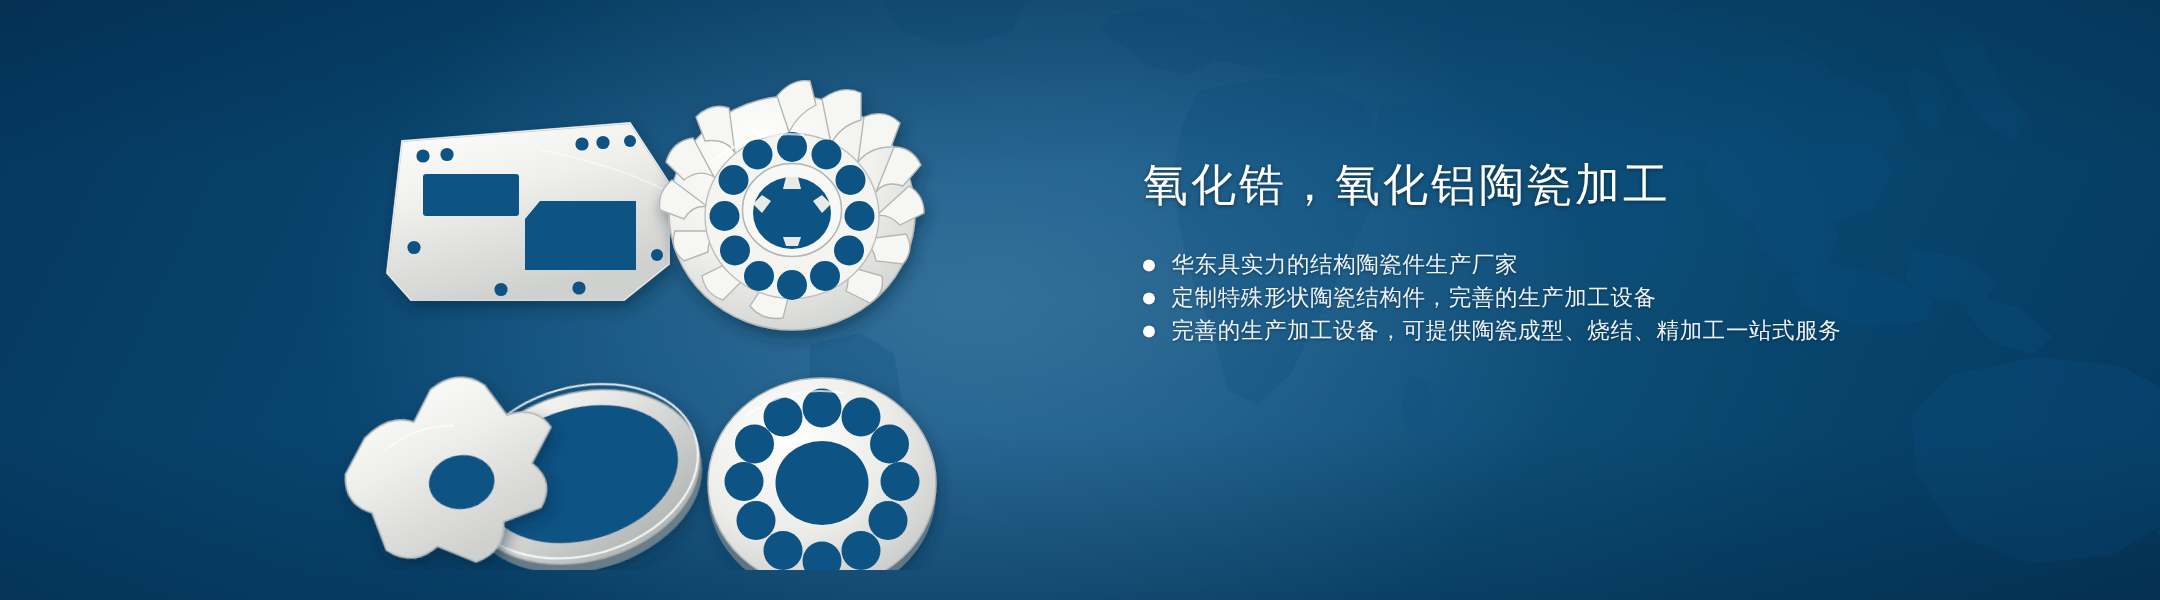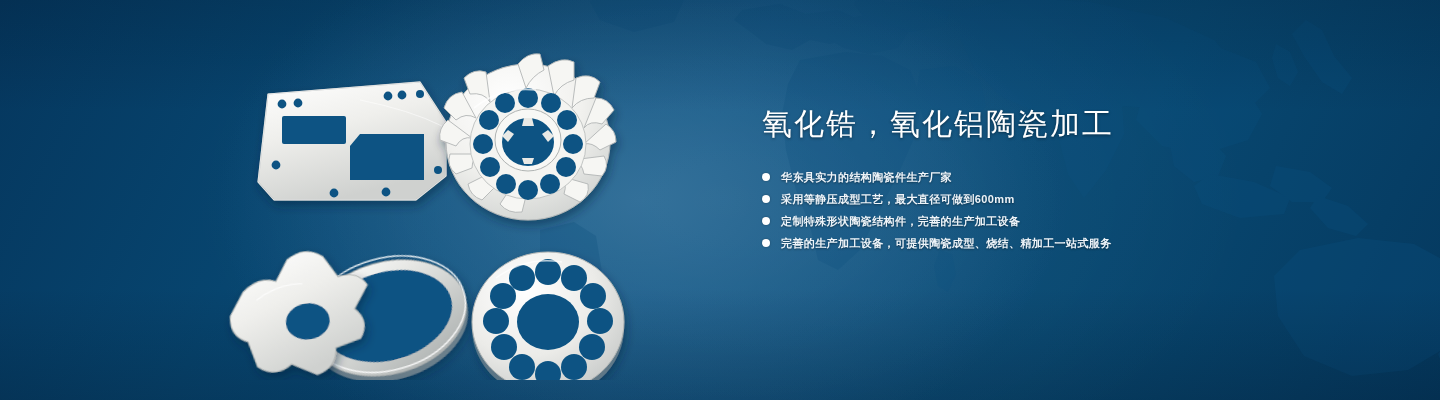--- a/index.html
+++ b/index.html
@@ -72,26 +72,25 @@
   .bullet-dot {
     width:8px; height:8px;
     border-radius:50%;
     background:#ffffff;
     flex:0 0 8px;
     margin-right:11px;
     box-shadow:0 0 2px rgba(0,0,0,0.35);
   }
   .bullet-text {
     color:#eef4f9;
-    font-size:11px;
+    font-size:15px;
     line-height:22px;
     letter-spacing:0.4px;
     white-space:nowrap;
     text-shadow:0 1px 2px rgba(0,0,0,0.40);
-    font-weight:bold;
   }
 </style>
 </head>
 <body>
 
 <div class="banner">
 
   <div class="bg-base"></div>
 
   <div class="bg-map">
@@ -281,24 +280,20 @@
   <div class="copy">
     <div class="headline">氧化锆，氧化铝陶瓷加工</div>
 
     <ul class="bullets">
       <li class="bullet">
         <span class="bullet-dot"></span>
         <span class="bullet-text">华东具实力的结构陶瓷件生产厂家</span>
       </li>
       <li class="bullet">
         <span class="bullet-dot"></span>
-        <span class="bullet-text">采用等静压成型工艺，最大直径可做到600mm</span>
-      </li>
-      <li class="bullet">
-        <span class="bullet-dot"></span>
         <span class="bullet-text">定制特殊形状陶瓷结构件，完善的生产加工设备</span>
       </li>
       <li class="bullet">
         <span class="bullet-dot"></span>
         <span class="bullet-text">完善的生产加工设备，可提供陶瓷成型、烧结、精加工一站式服务</span>
       </li>
     </ul>
   </div>
 
 </div>

